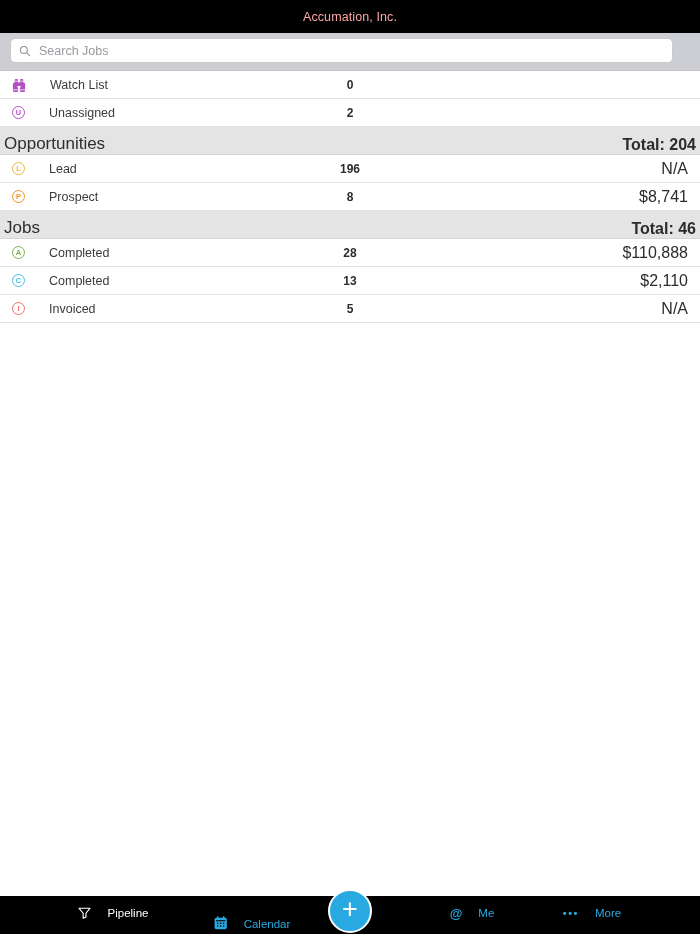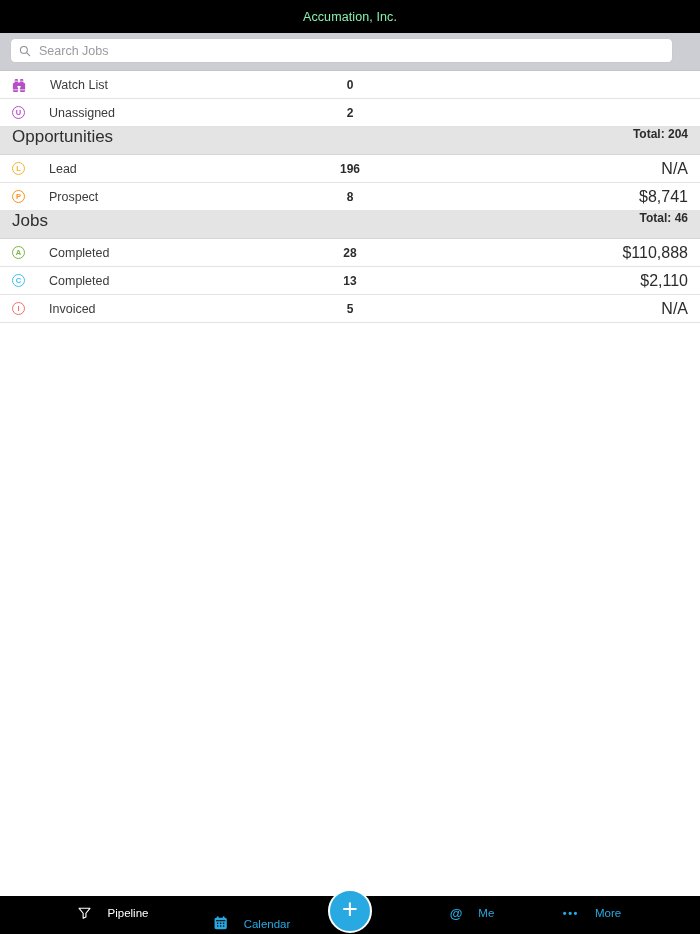--- a/index.html
+++ b/index.html
@@ -4,21 +4,21 @@
 <style>
   * { box-sizing: border-box; }
   html,body { margin:0; padding:0; background:#fff; }
   .screen {
     position:relative; width:700px; height:934px; overflow:hidden;
     background:#fff; font-family:"Liberation Sans", sans-serif;
     -webkit-font-smoothing:antialiased;
   }
   
   .topbar { height:33px; background:#000; display:flex; align-items:center; justify-content:center; }
-  .topbar-title { color:#86efac; font-size:12.5px; letter-spacing:.1px; }
+  .topbar-title { color:#fca5a5; font-size:12.5px; letter-spacing:.1px; }
   
   .search-strip { background:#cdced3; padding:5px 27px 7px 10px; border-bottom:1px solid #c3c3c8; }
   .search-field {
     height:25px; background:#fff; border:1px solid #c9c9ce; border-radius:5px;
     display:flex; align-items:center; padding:0 8px; gap:6px;
   }
   .search-field input {
     border:none; outline:none; flex:1; font-size:12.5px; color:#3a3a3a;
     font-family:"Liberation Sans", sans-serif; background:transparent;
   }
@@ -37,24 +37,24 @@
   .row-value { margin-left:auto; font-size:16px; color:#2c2c2c; }
   .badge {
     width:13px; height:13px; border-radius:50%; border:1.5px solid currentColor;
     display:flex; align-items:center; justify-content:center; flex:none;
     font-size:7.5px; font-weight:bold; line-height:1;
   }
   .row-icon { display:flex; flex:none; }
   
   .section-header {
     height:28px; background:#e4e4e4; border-bottom:1px solid #d6d6d6;
-    display:flex; align-items:flex-start; padding:0 12px;
+    display:flex; align-items:flex-end; padding:0 4px;
   }
   .section-title { font-size:17px; color:#2e2e2e; }
-  .section-total { margin-left:auto; font-size:12px; font-weight:bold; color:#2c2c2c; }
+  .section-total { margin-left:auto; font-size:16px; font-weight:bold; color:#2c2c2c; }
   
   .tabbar { position:absolute; left:0; right:0; bottom:0; height:38px; background:#000; }
   .tab {
     position:absolute; top:0; height:34px; transform:translateX(-50%);
     display:flex; align-items:center; gap:16px; cursor:pointer;
     font-size:11.5px; white-space:nowrap;
   }
   .tab-pipeline { left:113px; color:#ffffff; }
   .tab-calendar { left:252px; }
   .tab-me       { left:472px; }

